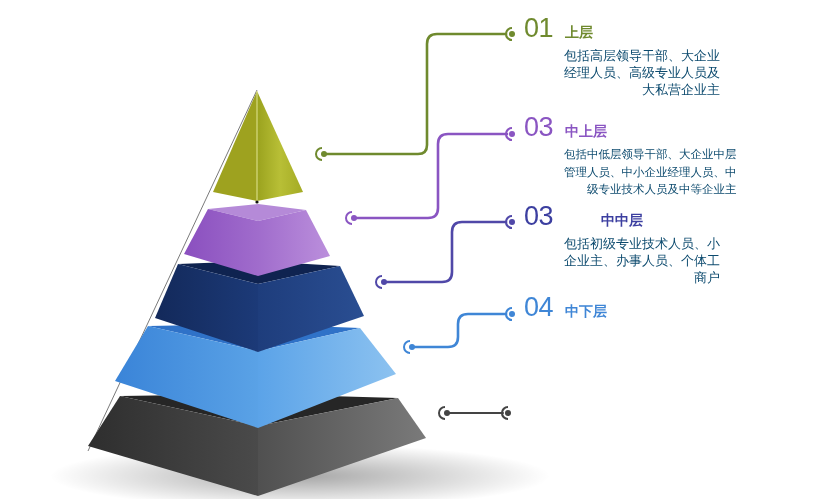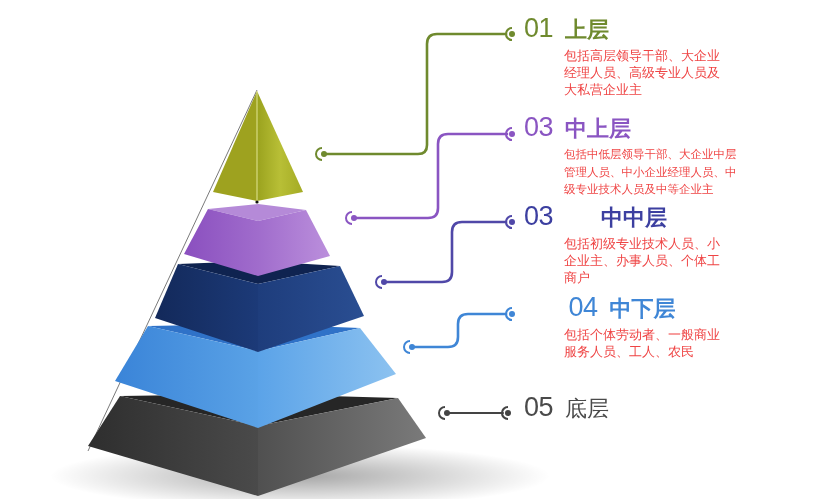--- a/index.html
+++ b/index.html
@@ -9,25 +9,26 @@
     font-family: "DejaVu Sans", "Liberation Sans", sans-serif;
   }
   #stage { position: absolute; left: 0; top: 0; width: 820px; height: 499px; margin-top: 6px; }
   .label-block { position: absolute; }
   .level-title {
     display: flex; align-items: baseline; gap: 12px;
     font-family: "Liberation Sans", "DejaVu Sans", sans-serif;
     white-space: nowrap;
   }
   .level-num { font-size: 27px; font-weight: 400; letter-spacing: -0.5px; line-height: 1; }
-  .level-name { font-size: 22px; font-weight: 700; line-height: 1; }
+  .level-name { font-size: 14px; font-weight: 700; line-height: 1; }
   .level-desc {
-    font-size: 13px; line-height: 17px; color: #ef4444;
+    font-size: 13px; line-height: 17px; color: #0c4a6e;
     white-space: pre-line; margin-top: 5px; margin-left: 40px;
     font-family: "DejaVu Sans", sans-serif;
+    text-align: right;
   }
   .level-desc.small { font-size: 11.5px; line-height: 17.5px; }
 </style>
 </head>
 <body>
 
 <div id="stage">
 
   <svg width="820" height="499" viewBox="0 0 820 499" xmlns="http://www.w3.org/2000/svg" style="position:absolute;left:0;top:0;">
     <defs>
@@ -180,24 +181,18 @@
     <div class="level-desc">包括初级专业技术人员、小
 企业主、办事人员、个体工
 商户</div>
   </div>
 
   <div class="label-block" style="left:524px; top:288px;">
     <div class="level-title" style="color:#3f86d6;justify-content:center;">
       <span class="level-num">04</span>
       <span class="level-name">中下层</span>
     </div>
-    <div class="level-desc">包括个体劳动者、一般商业
-服务人员、工人、农民</div>
   </div>
 
   <div class="label-block" style="left:524px; top:388px;">
-    <div class="level-title" style="color:#4a4a4a;">
-      <span class="level-num">05</span>
-      <span class="level-name" style="font-weight:400;">底层</span>
-    </div>
   </div>
 
 </div>
 
 </body></html>

